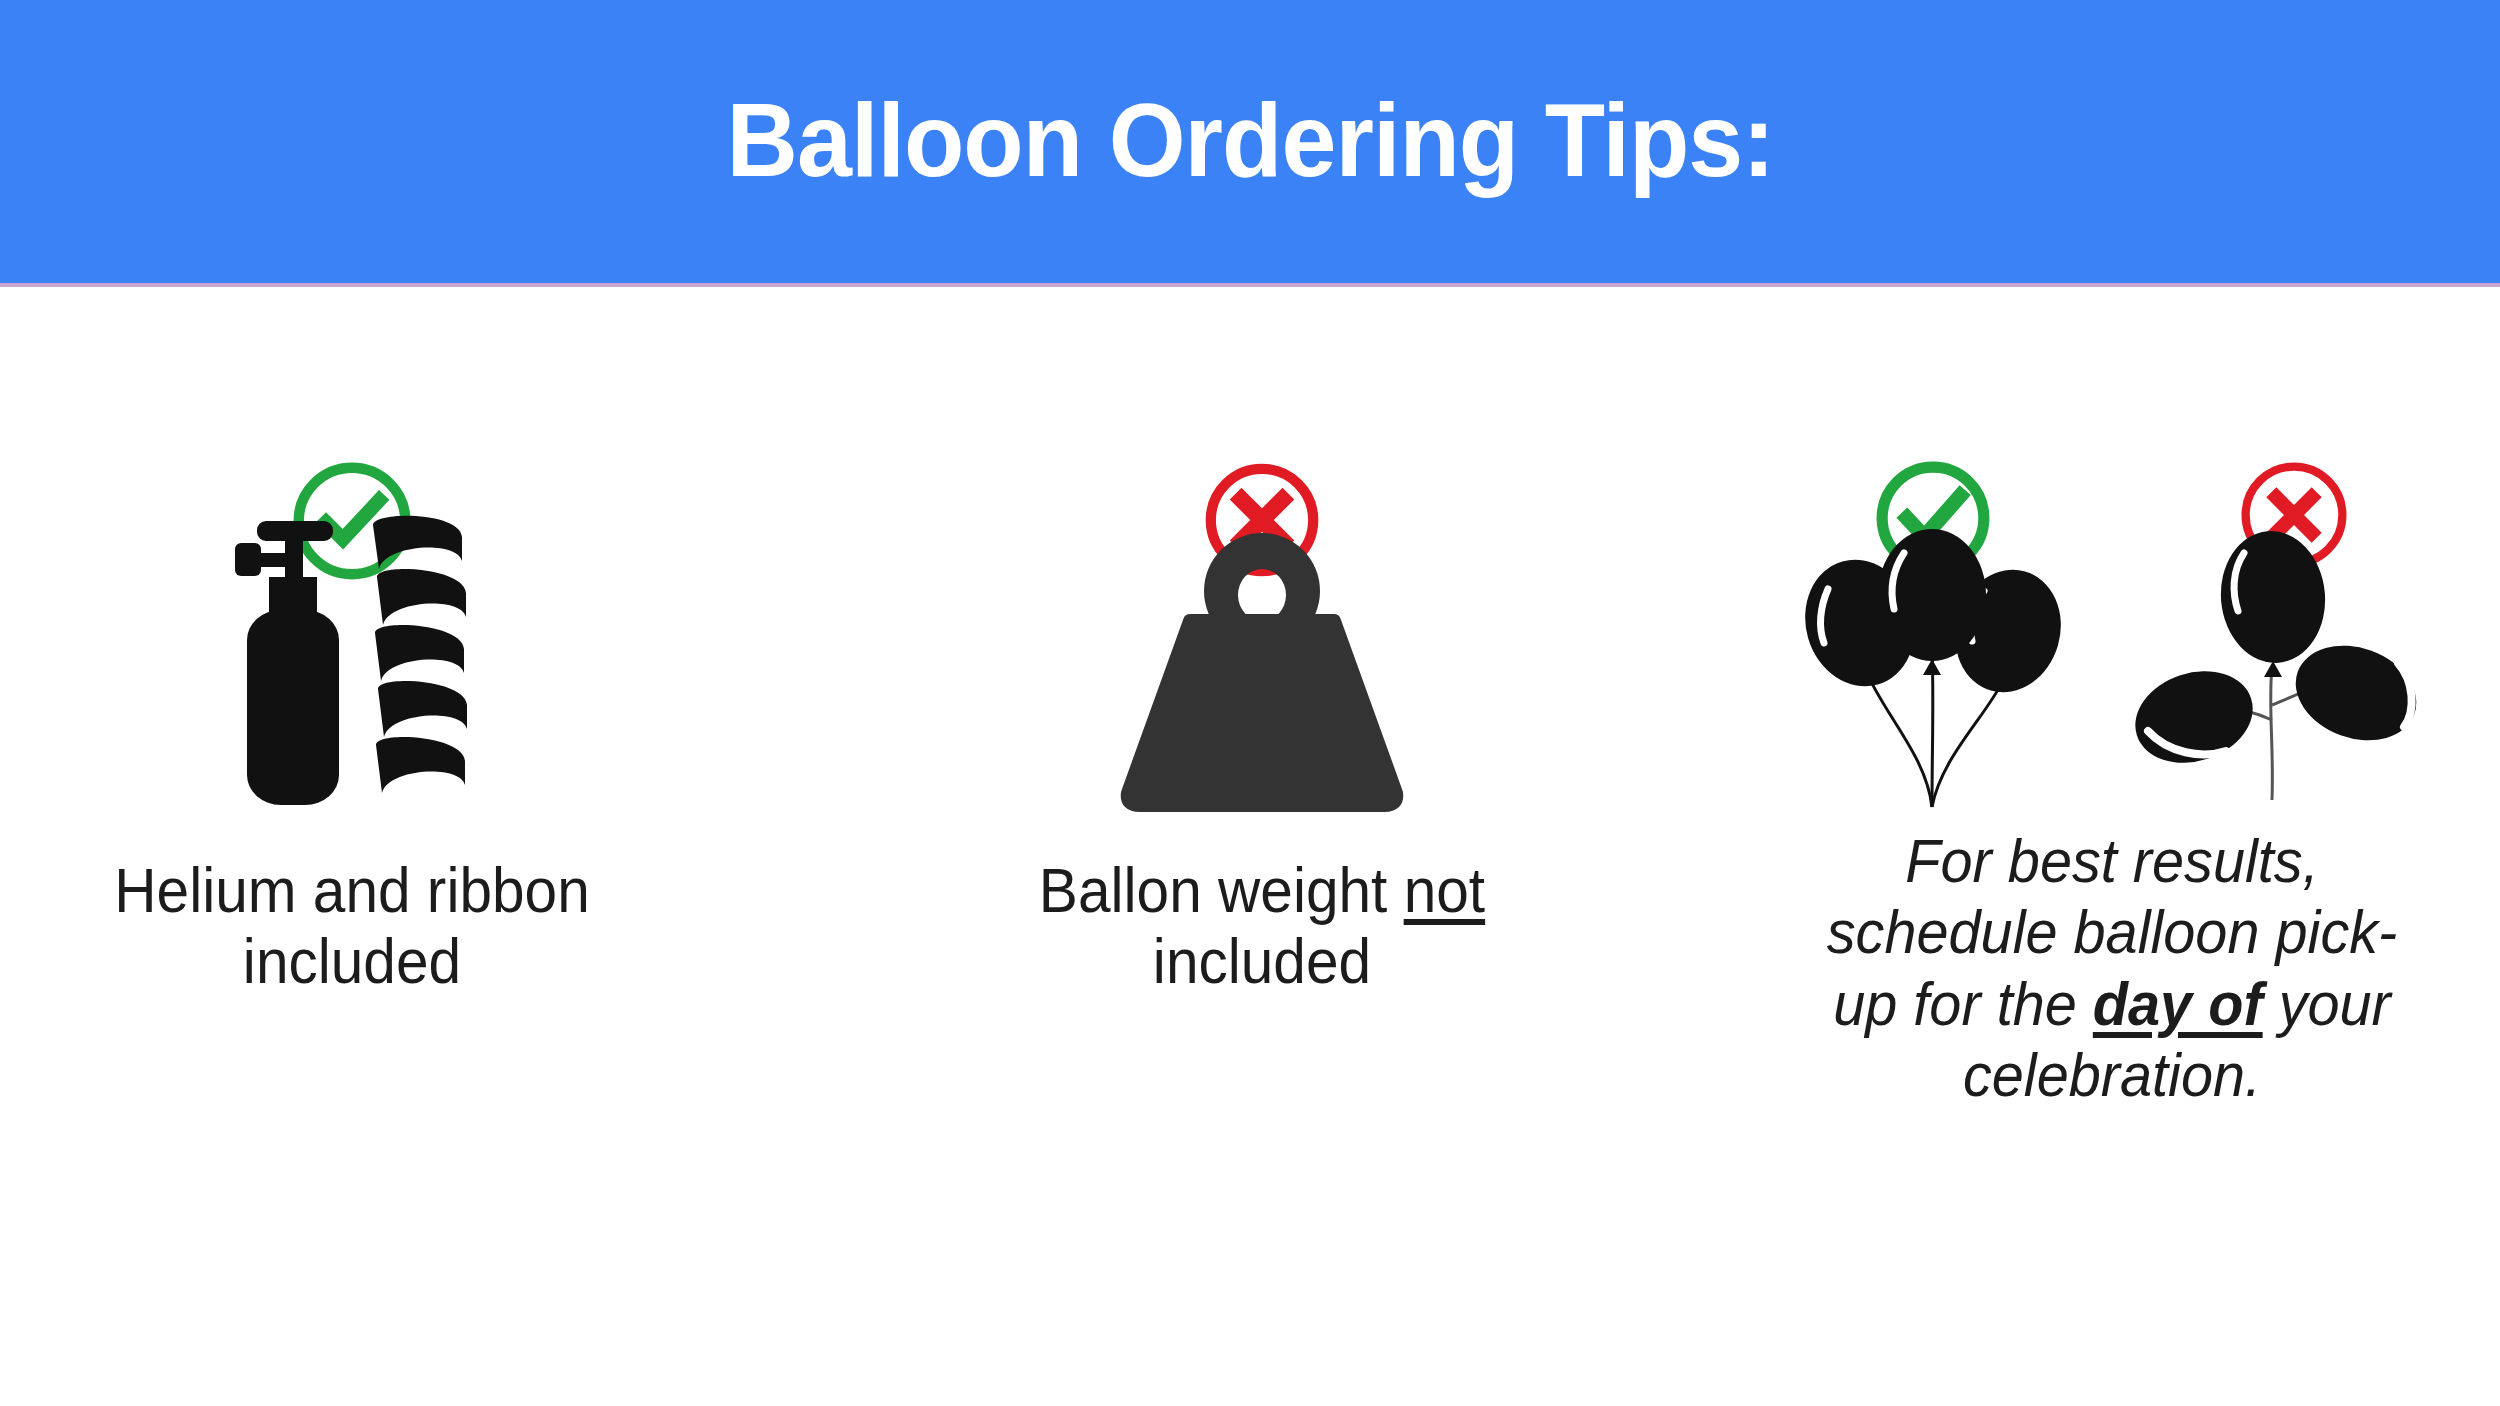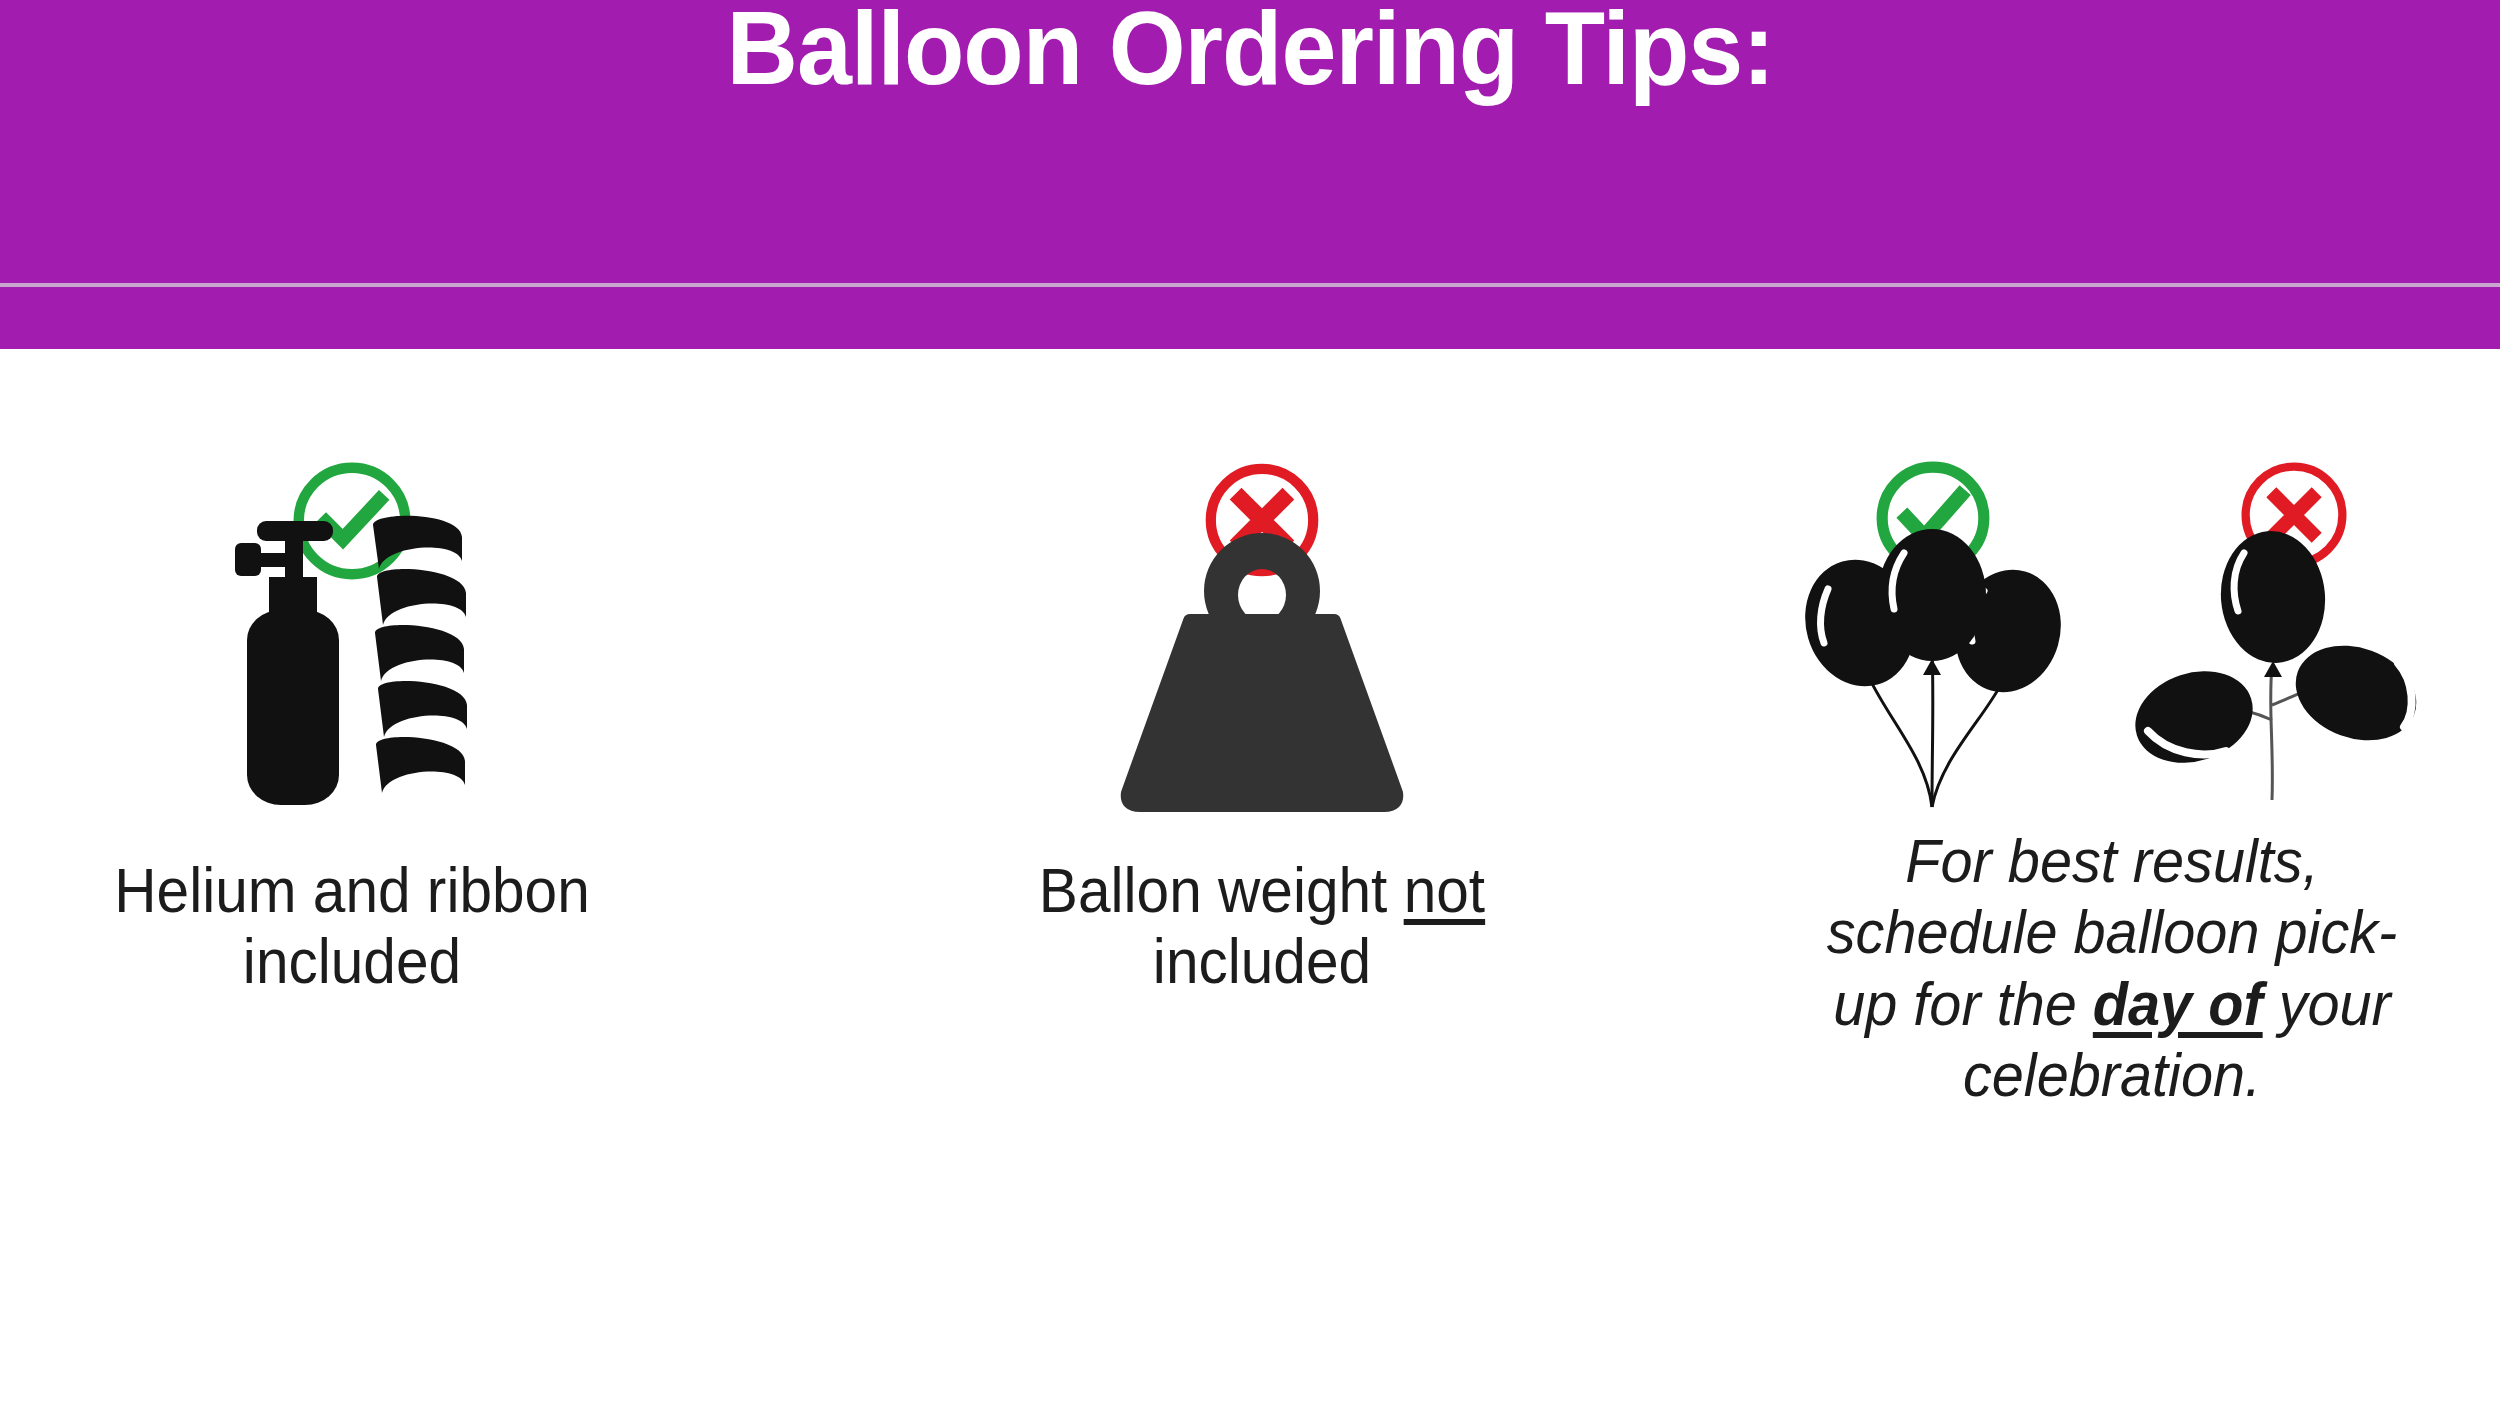--- a/index.html
+++ b/index.html
@@ -14,23 +14,24 @@
     overflow: hidden;
     position: relative;
   }
 
   
   #header-banner {
     position: absolute;
     left: 0;
     top: 0;
     width: 2500px;
-    height: 349px;
-    background: #a21caf;
+    height: 283px;
+    background: #3b82f6;
     display: flex;
+    align-items: center;
     justify-content: center;
     box-sizing: border-box;
   }
   #header-title {
     color: #ffffff;
     font-family: "Liberation Sans", sans-serif;
     font-weight: bold;
     font-size: 104px;
     letter-spacing: -1px;
     line-height: 1;

